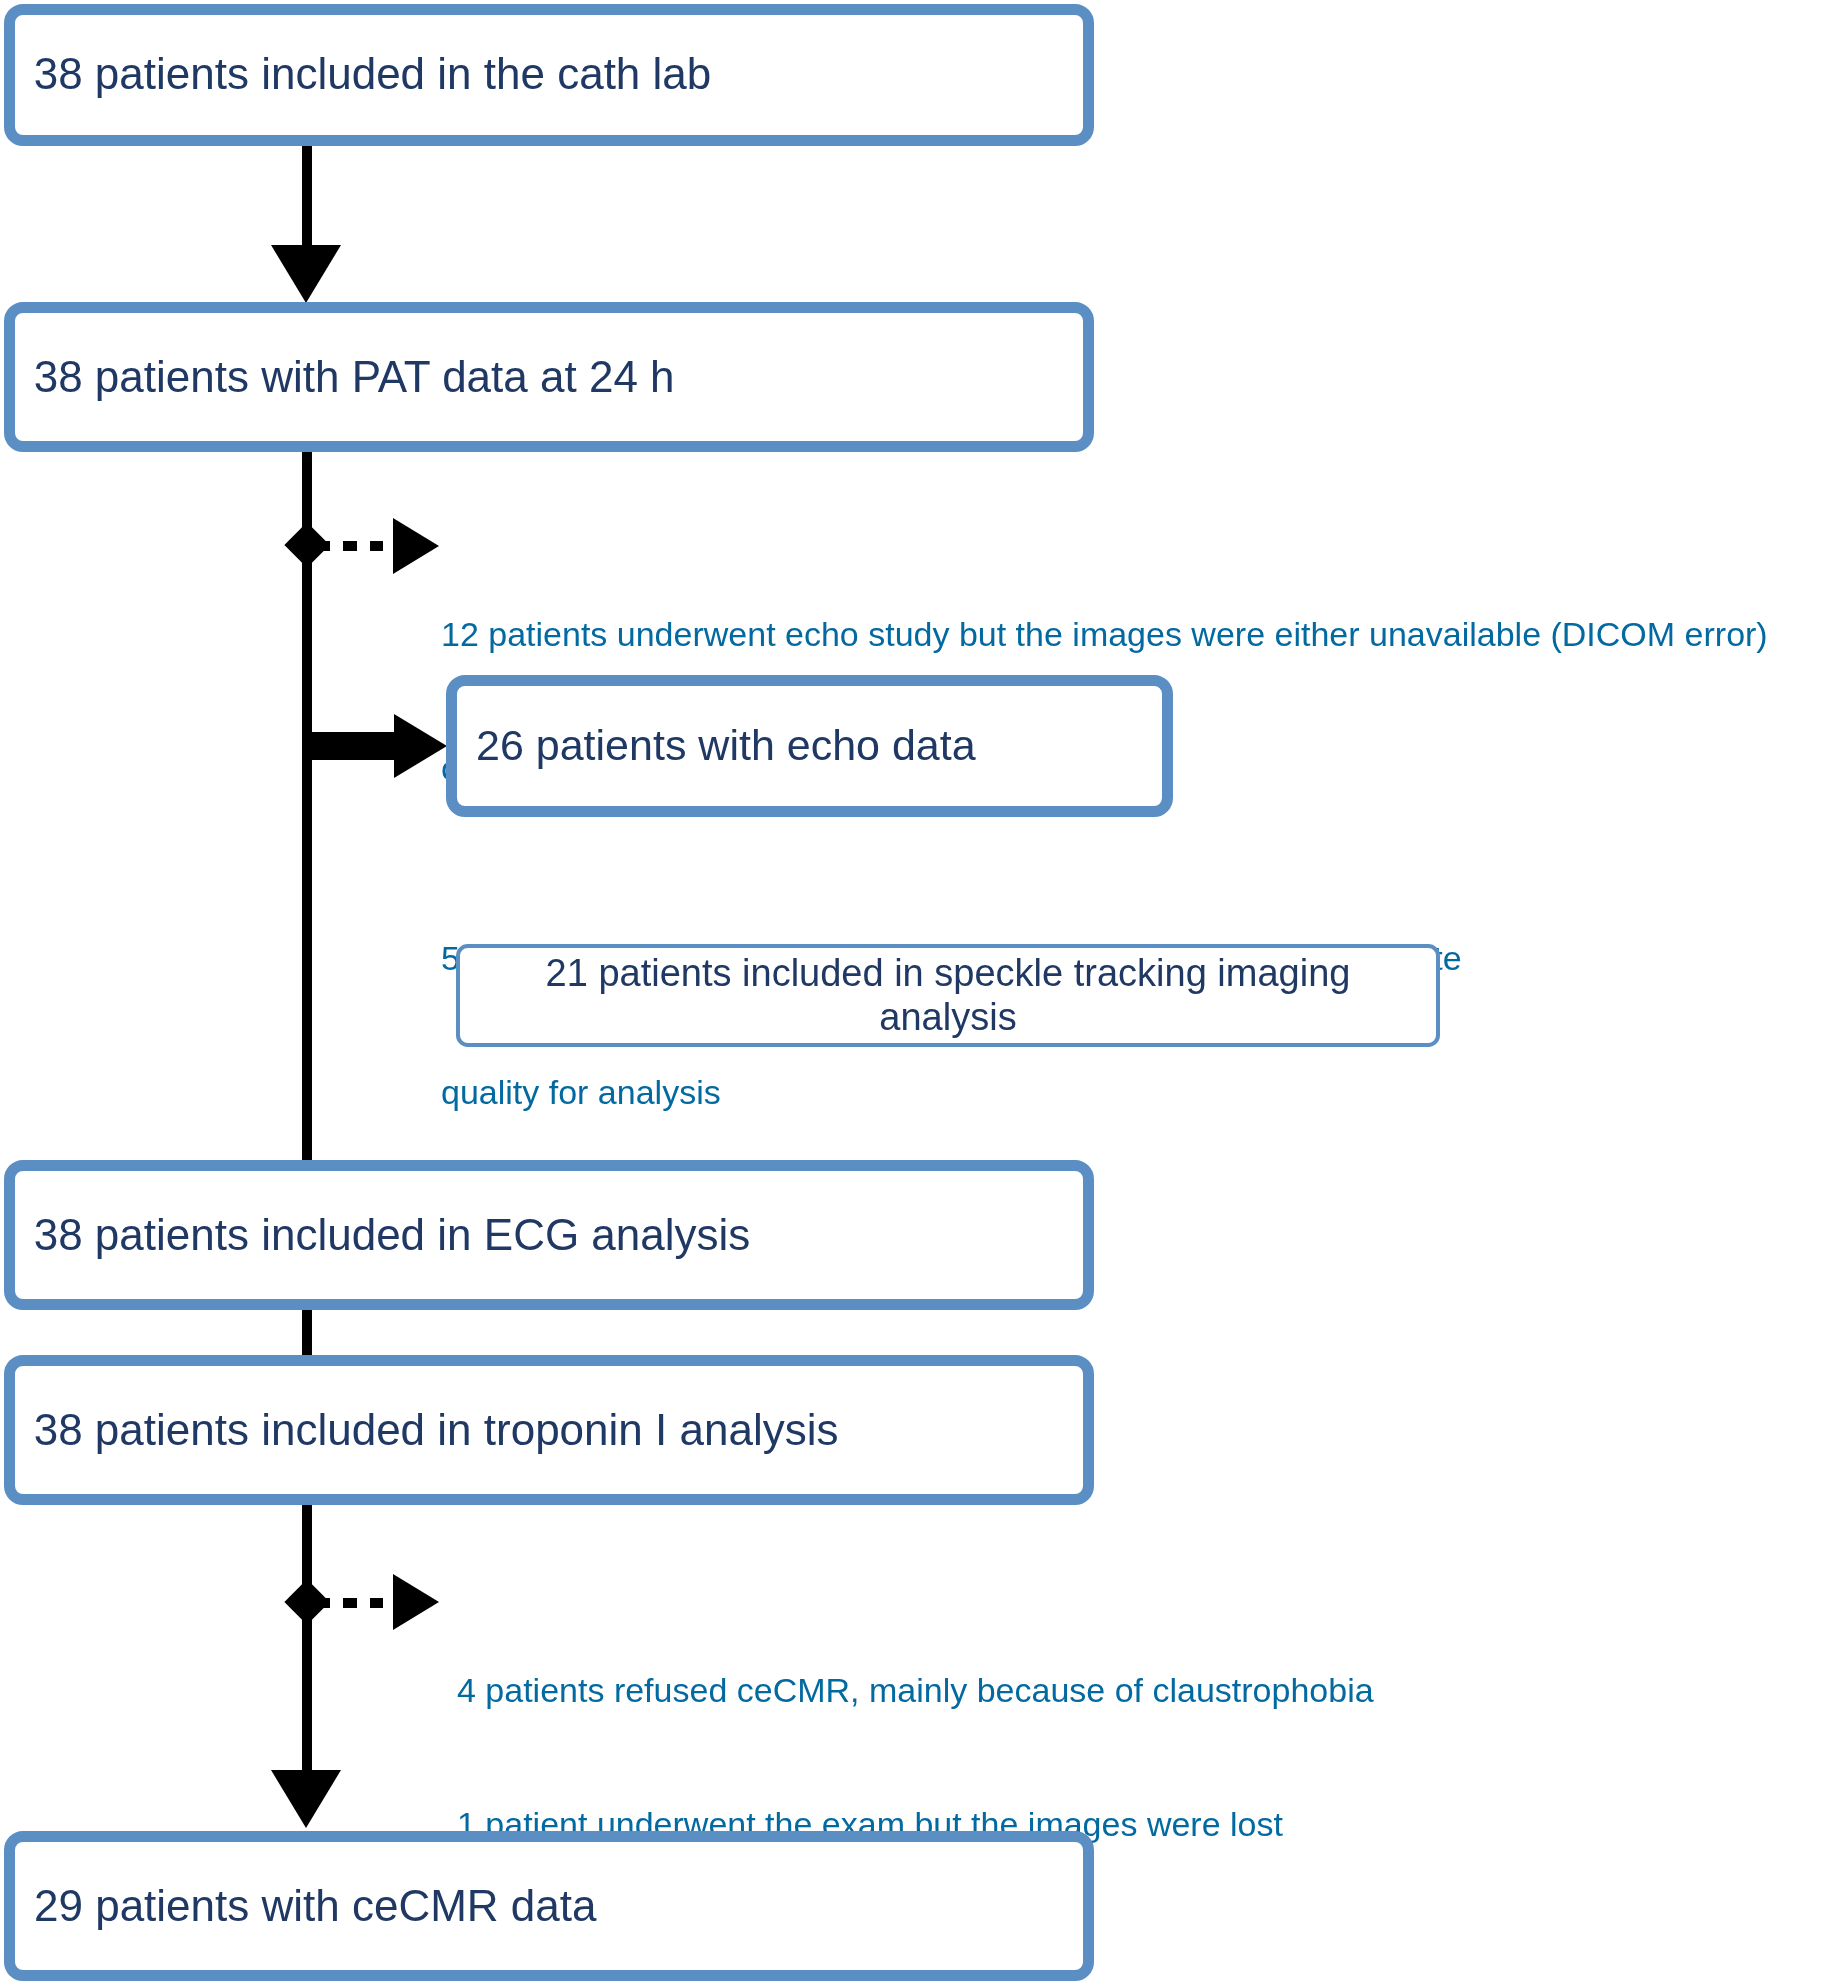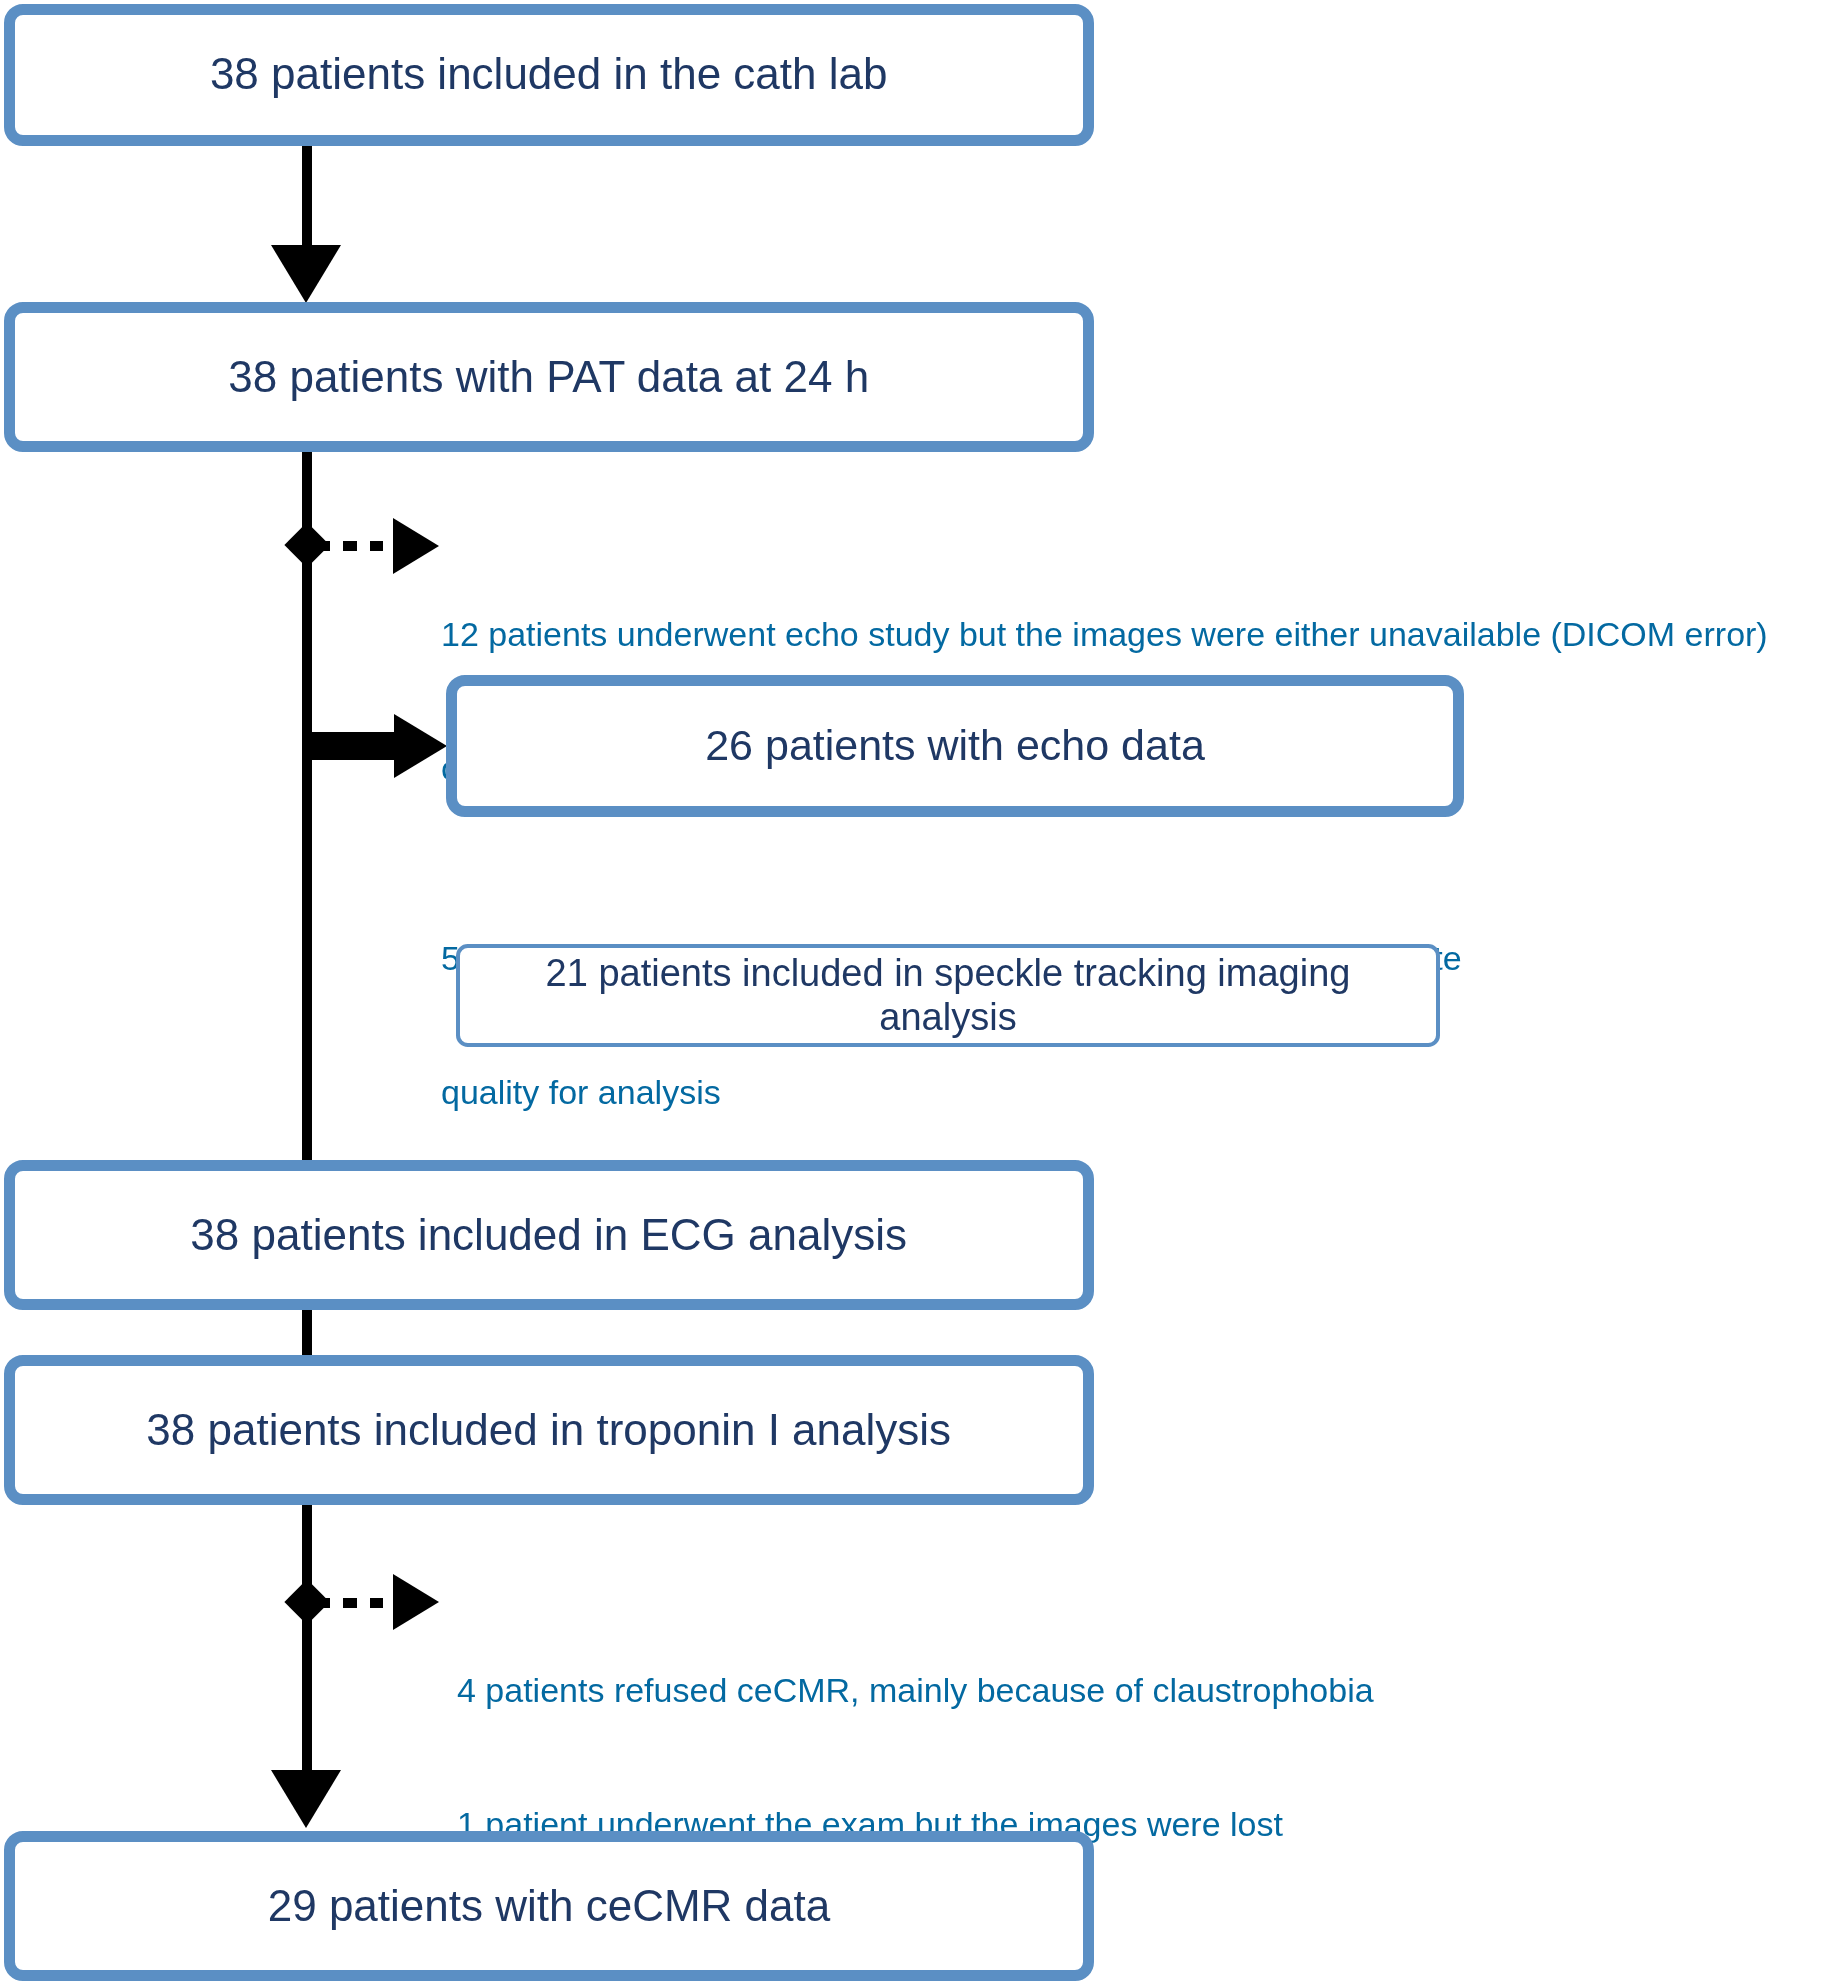--- a/index.html
+++ b/index.html
@@ -17,21 +17,21 @@
     font-family: "Liberation Sans", sans-serif;
   }
 
   
   .node {
     position: absolute;
     box-sizing: border-box;
     background: #ffffff;
     display: flex;
     align-items: center;
-    justify-content: center;
+    justify-content: flex-start;
     text-align: center;
     color: #1F3864;
   }
   .node.thick {
     border: 11.8px solid #5B8FC4;
     border-radius: 19px;
   }
   .node.thin {
     border: 4.4px solid #5B8FC4;
     border-radius: 11.8px;
@@ -127,21 +127,21 @@
   <div class="arrowhead-right small" style="left:393px; top:518px;"></div>
 
   <div class="note note-lines" style="left:441px; top:522px; width:1401px;">
     <div>12 patients underwent echo study but the images were either unavailable (DICOM error)</div>
     <div>or of inadequate quality for analysis</div>
   </div>
 
   <div class="h-stub" style="left:306px; top:732px; width:93px; height:28px;"></div>
   <div class="arrowhead-right" style="left:394px; top:714px;"></div>
 
-  <div class="node thick secondary" style="left:446px; top:675px; width:1018px; height:142px;">
+  <div class="node thick secondary" style="left:446px; top:675px; width:727px; height:142px;">
     <span class="node-label">26 patients with echo data</span>
   </div>
 
   <div class="note note-lines" style="left:441px; top:846px; width:1106px;">
     <div>5 patients underwent echo study but the images were of inadequate</div>
     <div>quality for analysis</div>
   </div>
 
   <div class="node thin tertiary" style="left:456px; top:944px; width:984px; height:103px;">
     <span class="node-label">21 patients included in speckle tracking imaging analysis</span>

